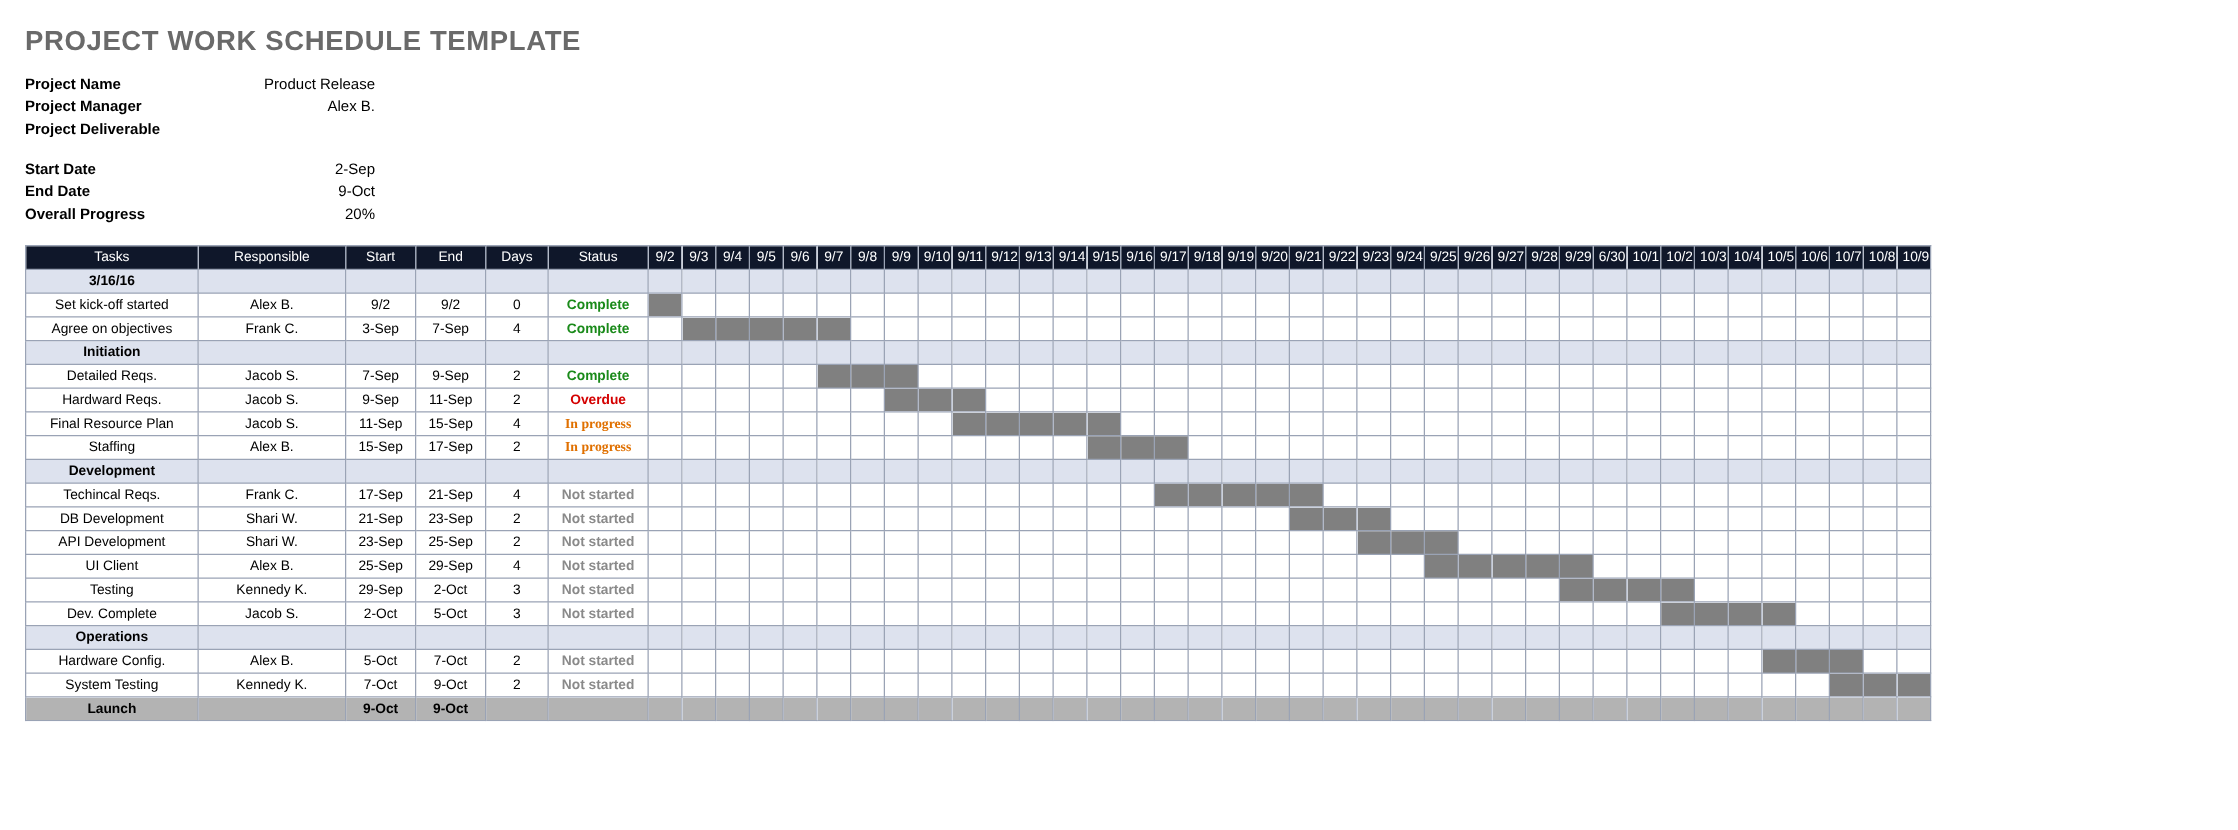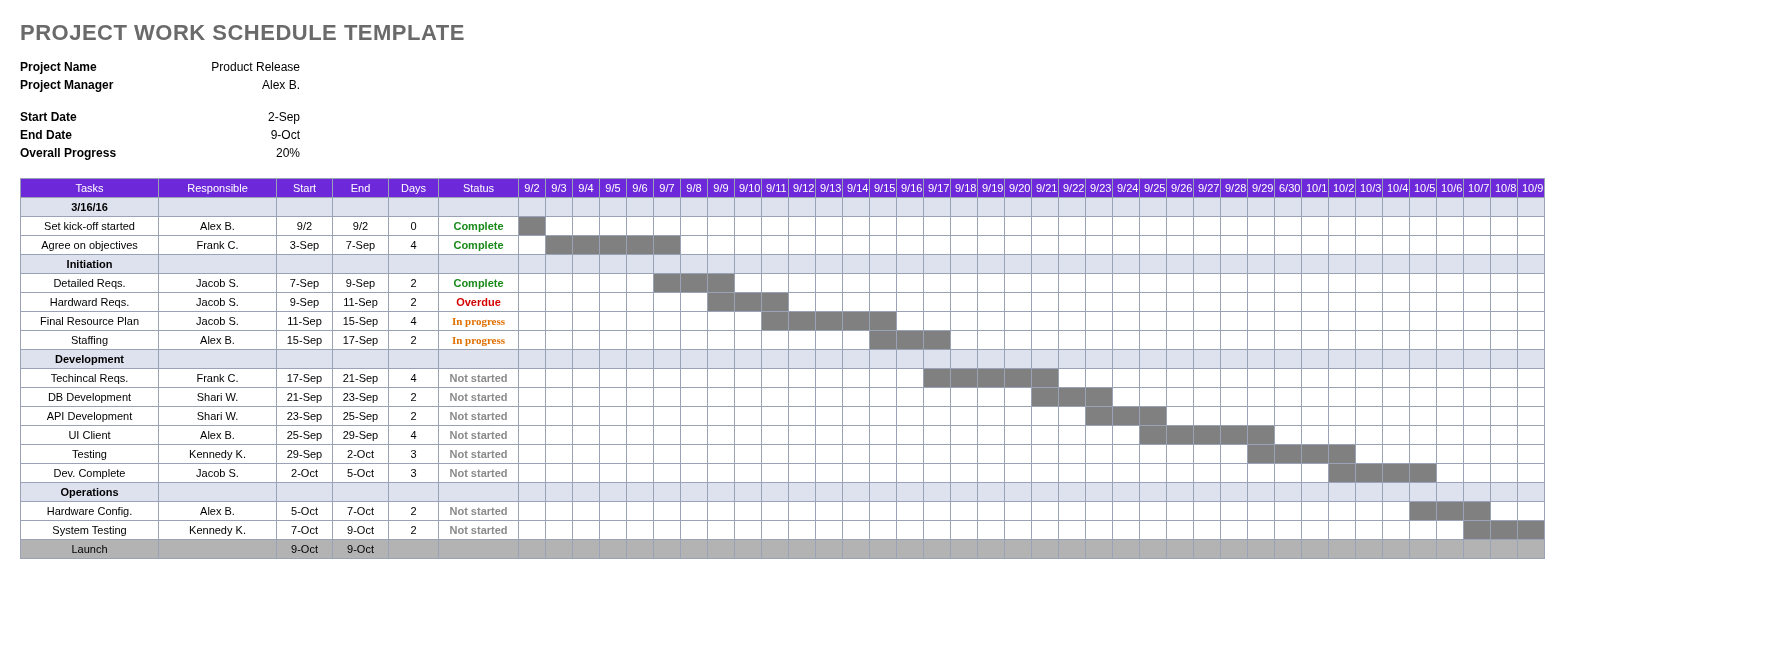--- a/index.html
+++ b/index.html
@@ -33,38 +33,38 @@
   }
   table.schedule th, table.schedule td {
     border: 1px solid #9aa3b5;
     height: 19px;
     padding: 0 4px;
     white-space: nowrap;
     overflow: hidden;
     font-size: 11px;
   }
   table.schedule thead th {
-    background: #6d28d9;
+    background: #0f172a;
     color: #fff;
     font-weight: normal;
     text-align: center;
   }
   th.col-tasks  { width: 138px; }
   th.col-resp   { width: 118px; }
   th.col-start  { width: 56px; }
   th.col-end    { width: 56px; }
   th.col-days   { width: 50px; }
   th.col-status { width: 80px; }
   th.date       { width: 27px; font-size: 10px; padding: 0 1px; }
 
   tr.section td { background: #dde2ee; font-weight: bold; text-align: center; }
   tr.section td.first { text-align: center; }
   tr.section td.d { background: #dde2ee; }
 
-  tr.launch td { background: #b3b3b3; font-weight: normal; text-align: center; }
+  tr.launch td { background: #b3b3b3; font-weight: bold; text-align: center; }
   tr.launch td.d { background: #b3b3b3; }
 
   td.task   { text-align: center; }
   td.resp   { text-align: center; }
   td.start  { text-align: center; }
   td.end    { text-align: center; }
   td.days   { text-align: center; }
   td.status { text-align: center; font-weight: bold; }
   .s-complete    { color: #1a8a1a; }
   .s-overdue     { color: #d40000; }
@@ -81,20 +81,24 @@
 <h1 class="title">PROJECT WORK SCHEDULE TEMPLATE</h1>
 
 <div class="meta">
   <div class="meta-row">
     <div class="meta-label">Project Name</div>
     <div class="meta-value">Product Release</div>
   </div>
   <div class="meta-row">
     <div class="meta-label">Project Manager</div>
     <div class="meta-value">Alex B.</div>
+  </div>
+  <div class="meta-row">
+    <div class="meta-label">Project Deliverable</div>
+    <div class="meta-value"></div>
   </div>
   <div class="gap"></div>
   <div class="meta-row">
     <div class="meta-label">Start Date</div>
     <div class="meta-value">2-Sep</div>
   </div>
   <div class="meta-row">
     <div class="meta-label">End Date</div>
     <div class="meta-value">9-Oct</div>
   </div>

